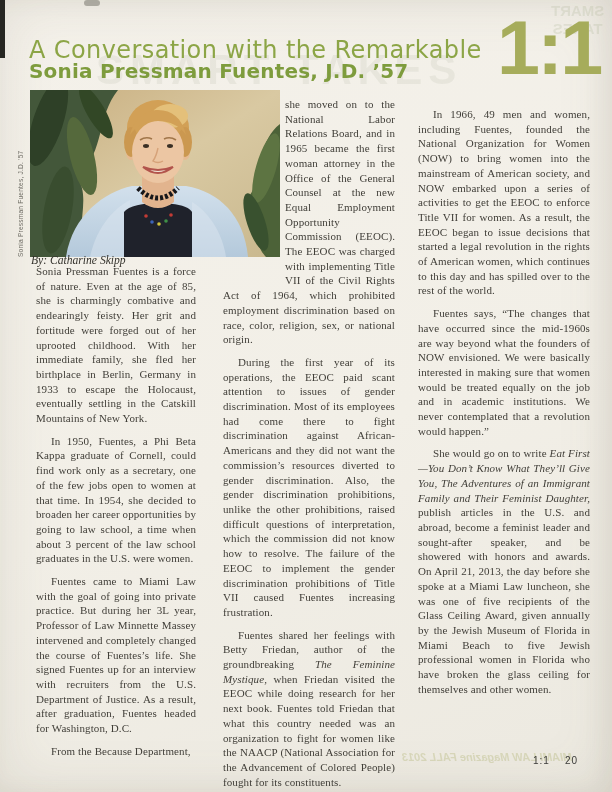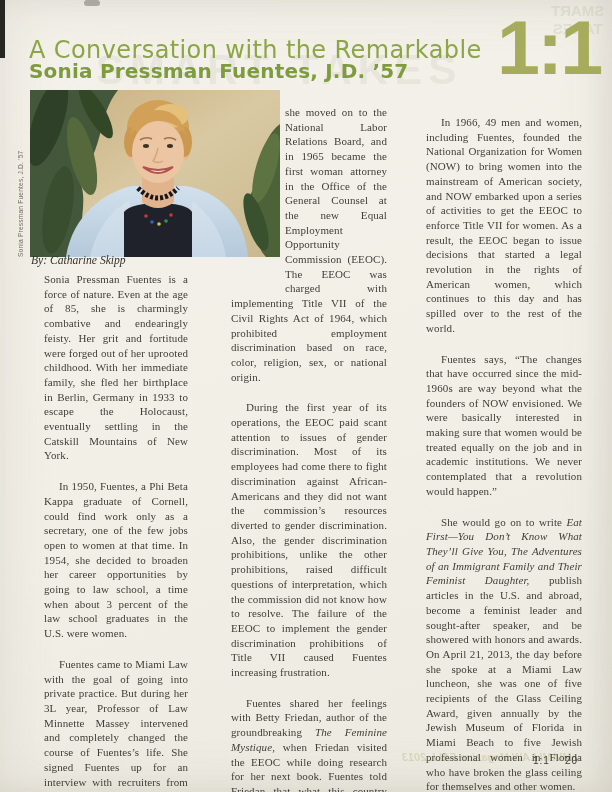--- a/index.html
+++ b/index.html
@@ -50,21 +50,21 @@
   .byline{
     position:absolute;left:31px;top:254px;
     font-style:italic;font-size:11.6px;color:#34322c;font-family:Liberation Serif, serif;
   }
   
   .col{
     position:absolute;text-align:justify;
     font-size:11px;line-height:14.7px;color:#403E38;
     letter-spacing:.1px;
   }
-  .col p{margin:16px;}
+  .col p{margin:8px;}
   .col p.indent{text-indent:15px;}
   .col1{left:28px;top:256px;width:176px;}
   .col2{left:215px;top:89px;width:188px;}
   .col3{left:410px;top:99px;width:188px;}
   .photo-spacer{float:left;width:70px;height:198px;}
   .endmark{color:#A5AB59;font-size:9px;letter-spacing:0;}
   
   .footer{
     position:absolute;right:34px;top:755px;
     font-family:"Liberation Sans",sans-serif;font-size:10px;color:#3b3b39;

